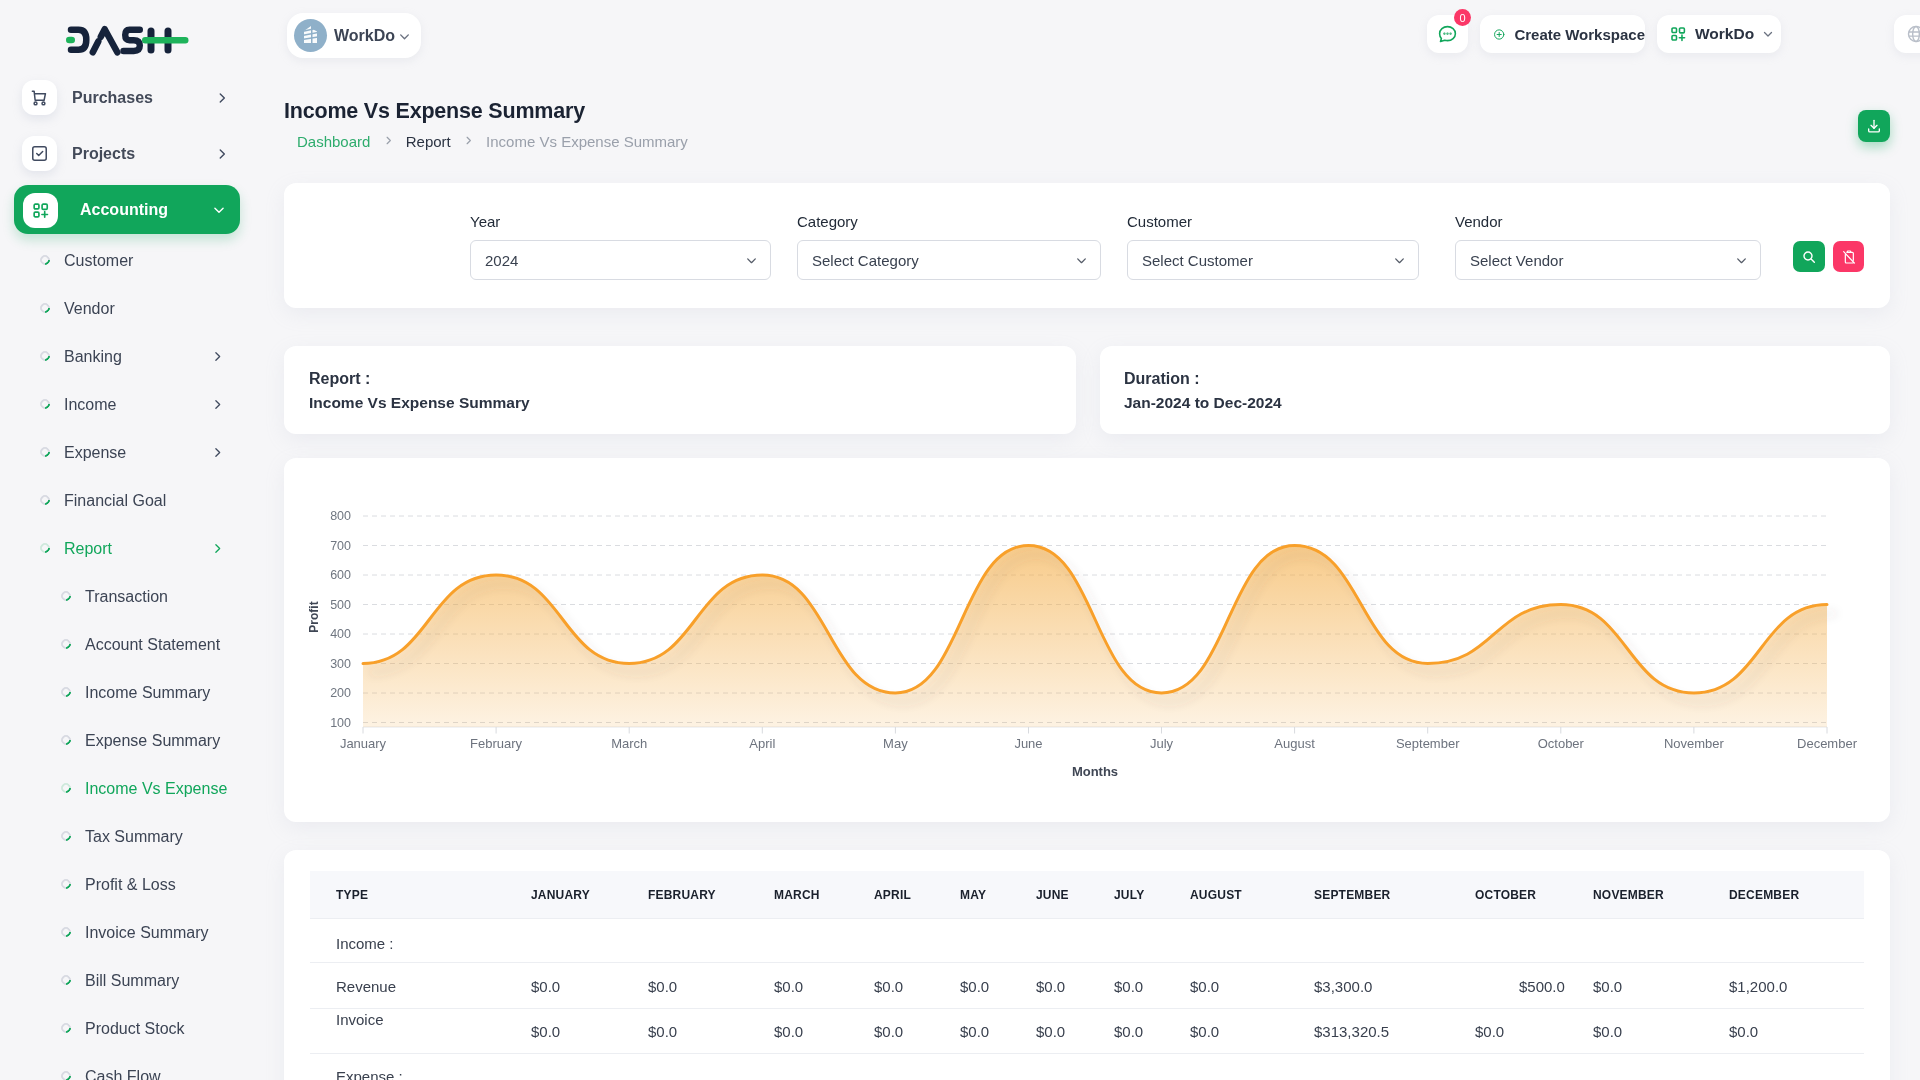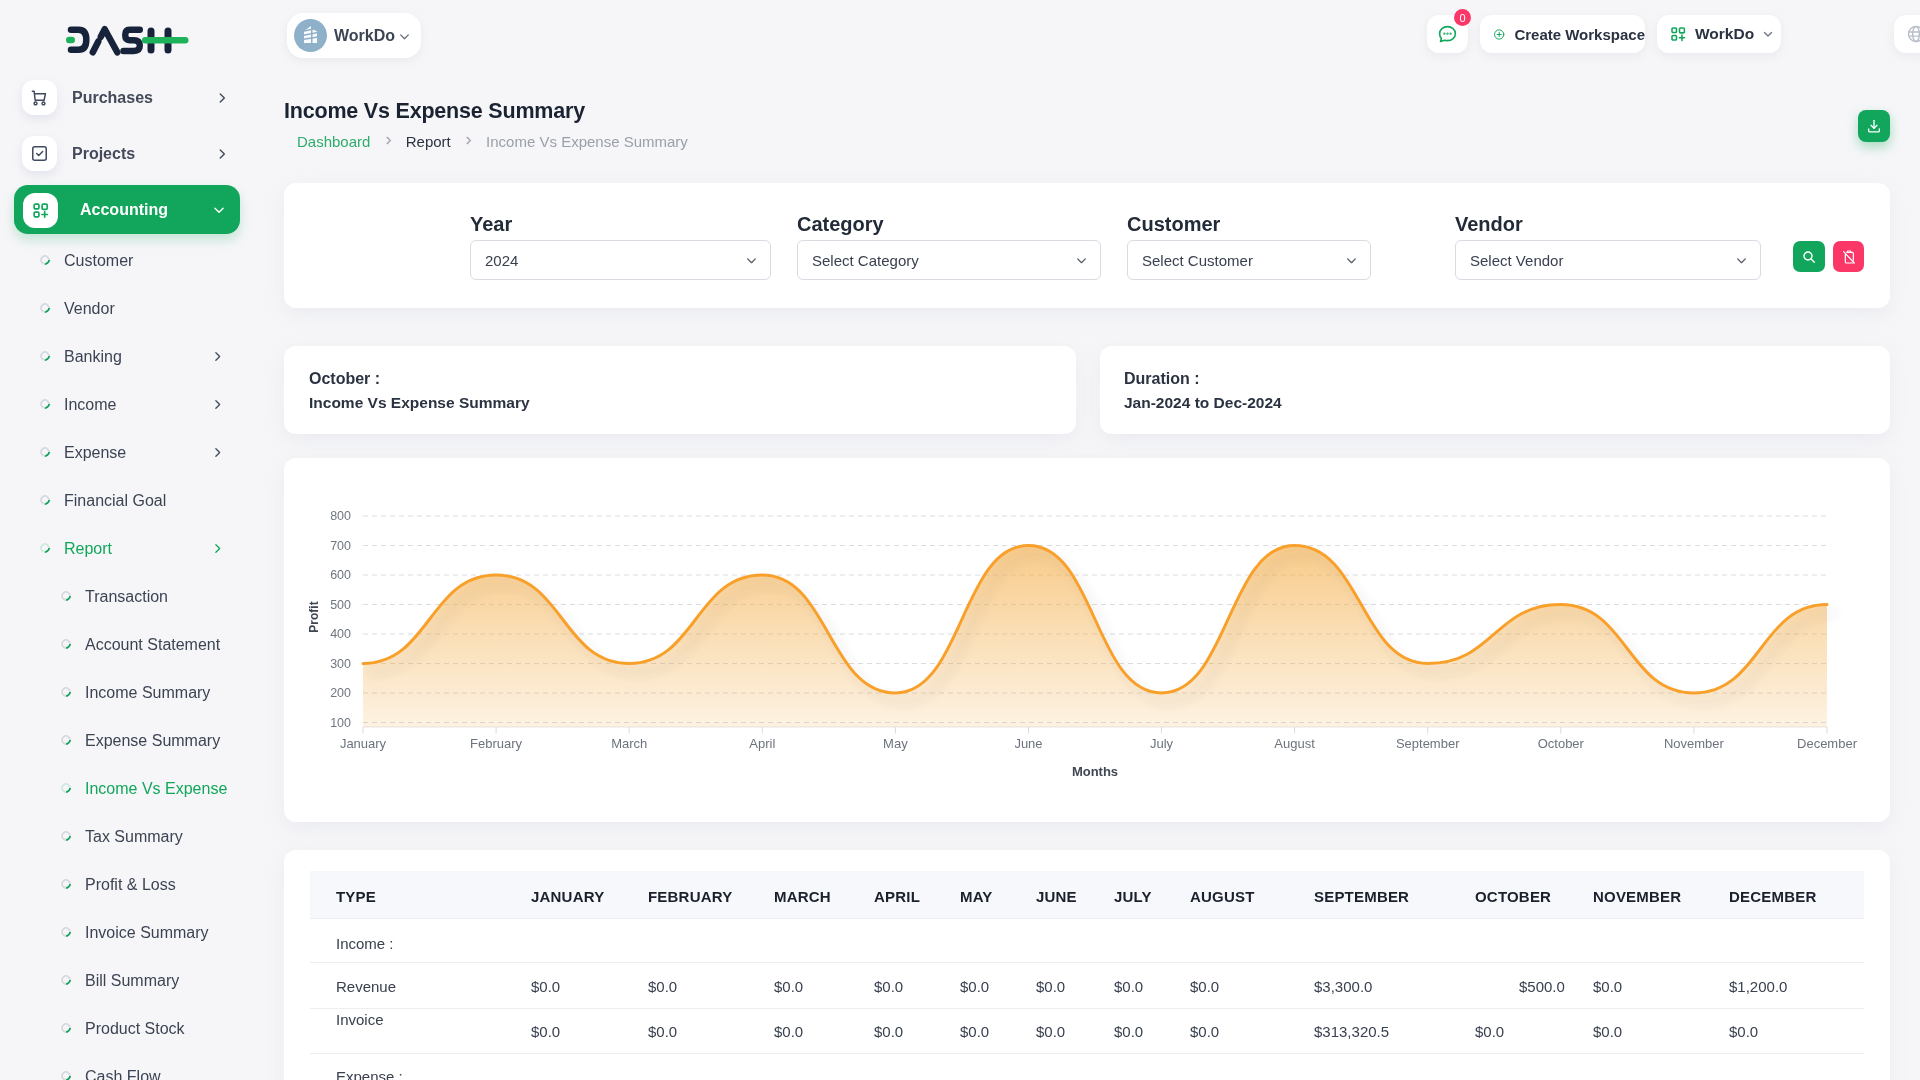--- a/index.html
+++ b/index.html
@@ -19,26 +19,26 @@
   .pill .mi-label { color:#fff; left:58px; top:16px;margin-left:8px; }
   .sub-item { position:absolute; font-size:16px; color:#3c4454; }
   .sub-item.green { color:#11a65b; }
   .bullet { position:absolute; width:10px; height:10px; border-radius:50%; border:2px solid #d8dae2;
             border-bottom-color:#11a65b; transform:rotate(-45deg); }
   .bullet.green { border-color:#cfe9dc; border-bottom-color:#11a65b; }
   
   .hbtn { position:absolute; background:#fff; border-radius:12px; box-shadow:0 3px 10px rgba(175,185,200,.18);
           display:flex; align-items:center; }
   
-  .flabel { position:absolute; font-size:20px; color:#222b38;font-weight:bold; }
+  .flabel { position:absolute; font-size:15px; color:#222b38; }
   .fselect { position:absolute; height:40px; background:#fff; border:1px solid #d8dbe2; border-radius:6px;
              font-size:15px; color:#39414f; display:flex; align-items:center; padding-left:14px; }
   .fselect svg { position:absolute; right:12px; top:13px; }
   
-  .th { position:absolute; font-size:15px; font-weight:bold; color:#1a202c; letter-spacing:.2px; }
+  .th { position:absolute; font-size:12px; font-weight:bold; color:#1a202c; letter-spacing:.2px; }
   .td { position:absolute; font-size:15px; color:#39404e; }
   .rowline { position:absolute; height:1px; background:#eceef2; }
 </style>
 </head>
 <body>
 
 <div class="abs" style="left:0;top:0;width:260px;height:1080px;">
 
   <svg class="abs" style="left:64px;top:24px;" width="130" height="34" viewBox="0 0 130 34">
     <g fill="none" stroke="#16233b" stroke-linecap="round" stroke-linejoin="round">
@@ -230,21 +230,21 @@
   <span class="flabel" style="left:843px;top:30px;">Customer</span>
   <span class="flabel" style="left:1171px;top:30px;">Vendor</span>
   <div class="fselect" style="left:186px;top:57px;width:301px;">2024
     <svg width="13" height="13" viewBox="0 0 24 24" fill="none" stroke="#555c68" stroke-width="2.4" stroke-linecap="round" stroke-linejoin="round">
         <path d="M5 9l7 7 7-7"></path>
       </svg></div>
   <div class="fselect" style="left:513px;top:57px;width:304px;">Select Category
     <svg width="13" height="13" viewBox="0 0 24 24" fill="none" stroke="#555c68" stroke-width="2.4" stroke-linecap="round" stroke-linejoin="round">
         <path d="M5 9l7 7 7-7"></path>
       </svg></div>
-  <div class="fselect" style="left:843px;top:57px;width:244px;">Select Customer
+  <div class="fselect" style="left:843px;top:57px;width:292px;">Select Customer
     <svg width="13" height="13" viewBox="0 0 24 24" fill="none" stroke="#555c68" stroke-width="2.4" stroke-linecap="round" stroke-linejoin="round">
         <path d="M5 9l7 7 7-7"></path>
       </svg></div>
   <div class="fselect" style="left:1171px;top:57px;width:306px;">Select Vendor
     <svg width="13" height="13" viewBox="0 0 24 24" fill="none" stroke="#555c68" stroke-width="2.4" stroke-linecap="round" stroke-linejoin="round">
         <path d="M5 9l7 7 7-7"></path>
       </svg></div>
   <div style="position:absolute;left:1509px;top:58px;width:32px;height:31px;border-radius:7px;background:#11a65b;display:flex;align-items:center;justify-content:center;">
     <svg width="16" height="16" viewBox="0 0 24 24" fill="none" stroke="#ffffff" stroke-width="2.1" stroke-linecap="round">
         <circle cx="10.5" cy="10.5" r="6"></circle>
@@ -255,21 +255,21 @@
     <svg width="16" height="16" viewBox="0 0 24 24" fill="none" stroke="#ffffff" stroke-width="1.8" stroke-linecap="round" stroke-linejoin="round">
       <path d="M9 5h8a1.5 1.5 0 0 1 1.5 1.5V17"></path>
         <path d="M18.5 20.4a1.5 1.5 0 0 1-1 .6H8a1.5 1.5 0 0 1-1.5-1.5V8"></path>
       <path d="M9 5l1-2h4l1 2"></path>
         <path d="M4 4l16 17"></path>
     </svg>
   </div>
 </div>
 
 <div class="card" style="left:284px;top:346px;width:792px;height:88px;">
-  <div style="position:absolute;left:25px;top:24px;font-size:16px;font-weight:bold;color:#2b3342;">October :</div>
+  <div style="position:absolute;left:25px;top:24px;font-size:16px;font-weight:bold;color:#2b3342;">Report :</div>
   <div style="position:absolute;left:25px;top:48px;font-size:15.5px;font-weight:bold;color:#2b3342;">Income Vs Expense Summary</div>
 </div>
 <div class="card" style="left:1100px;top:346px;width:790px;height:88px;">
   <div style="position:absolute;left:24px;top:24px;font-size:16px;font-weight:bold;color:#2b3342;">Duration :</div>
   <div style="position:absolute;left:24px;top:48px;font-size:15.5px;font-weight:bold;color:#2b3342;">Jan-2024 to Dec-2024</div>
 </div>
 
 <div class="card" style="left:284px;top:458px;width:1606px;height:364px;">
 <svg width="1606" height="364" viewBox="0 0 1606 364" style="position:absolute;left:0;top:0;">
   <defs>

